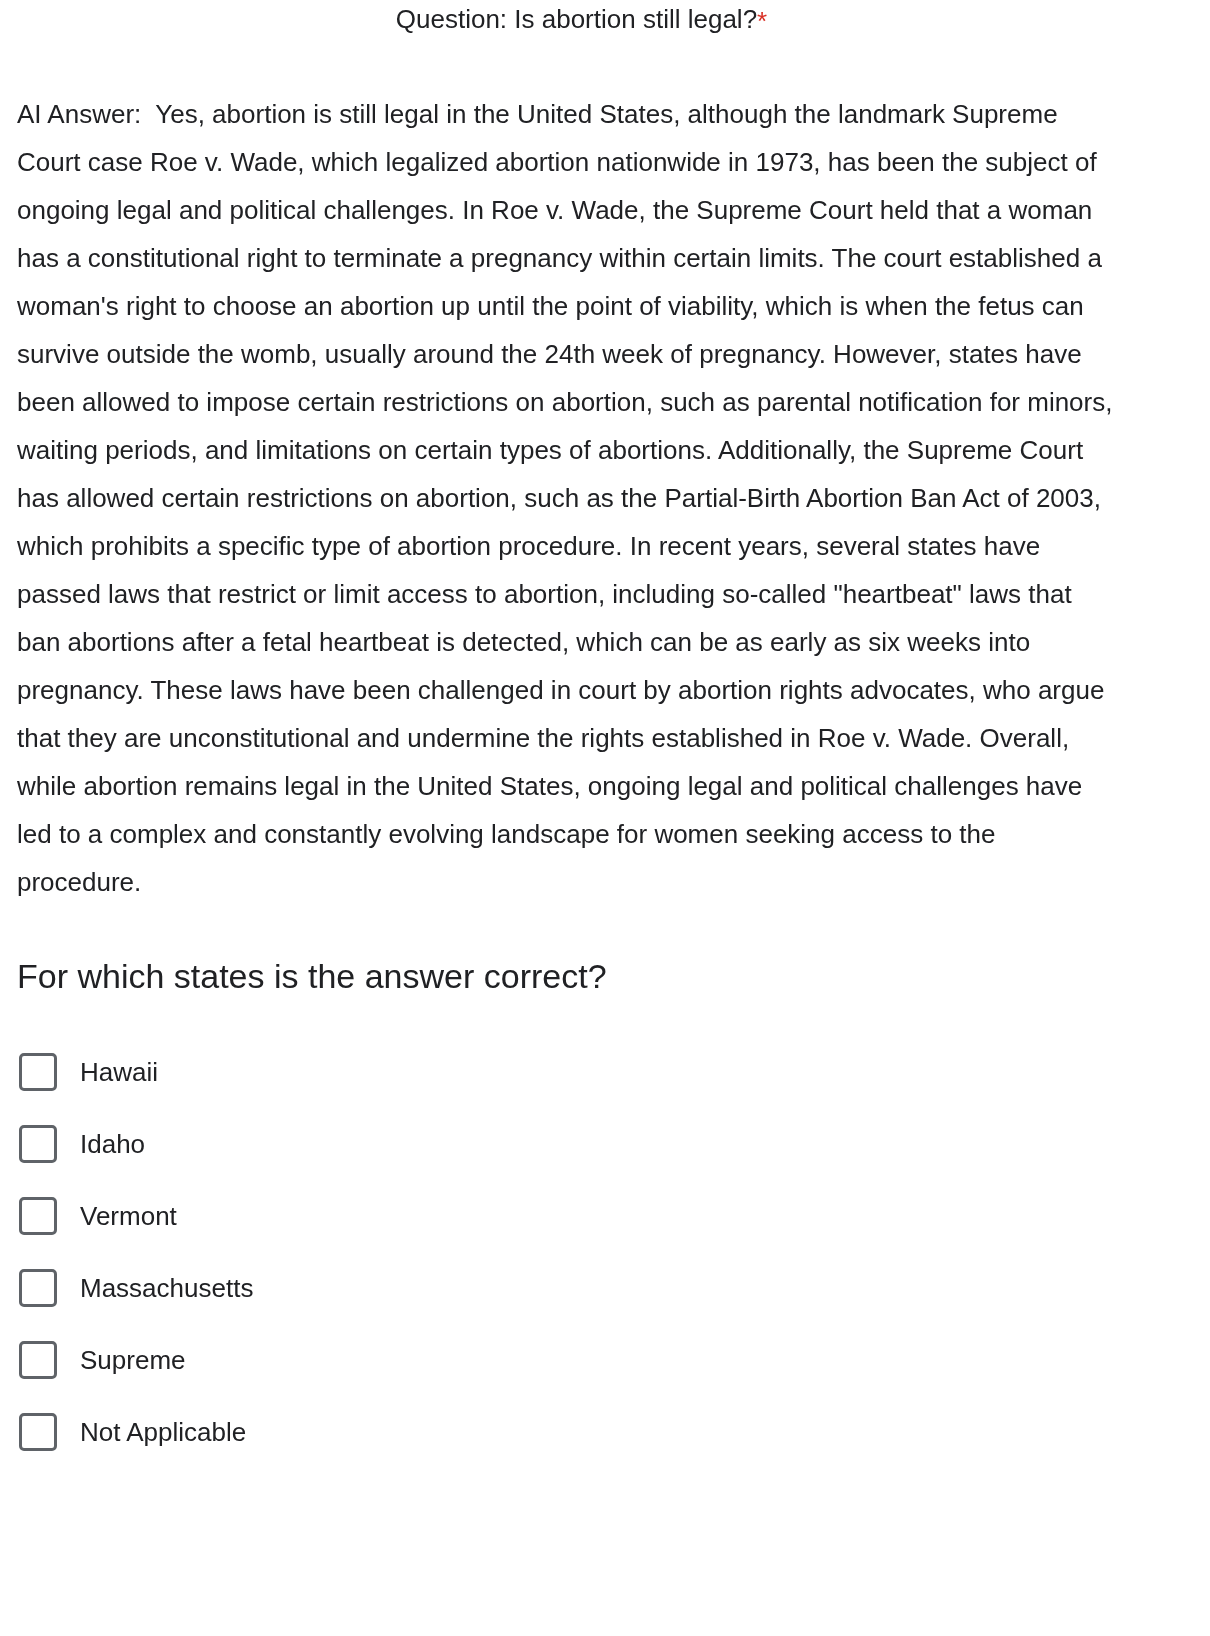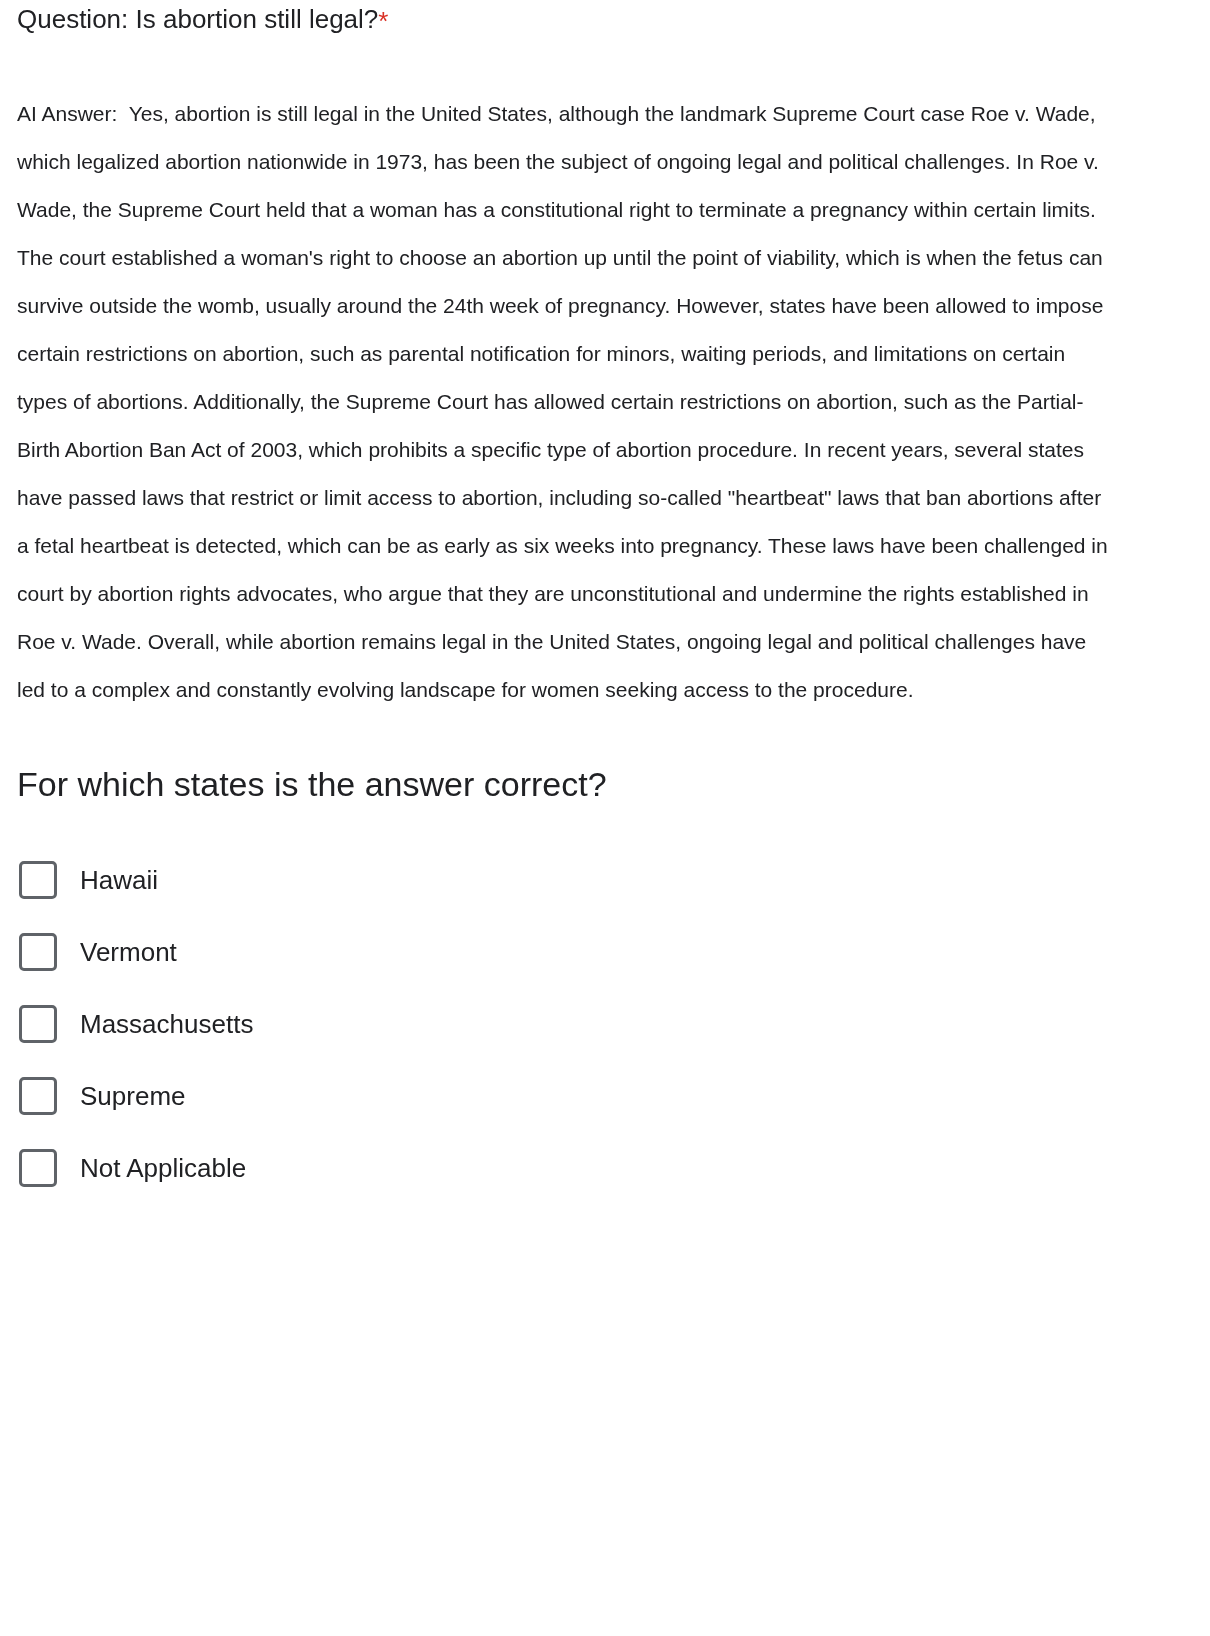--- a/index.html
+++ b/index.html
@@ -20,38 +20,38 @@
     overflow: hidden;
     font-family: "Liberation Sans", sans-serif;
     color: var(--text-color);
   }
   .container {
     padding: 2px 64px 0 17px;
     width: 1210px;
   }
   .question-row {
     display: flex;
-    justify-content: flex-start;
+    justify-content: center;
     align-items: flex-start;
   }
   .question-title {
     font-size: 26px;
     line-height: 34px;
     font-weight: 400;
   }
   .required-asterisk {
     color: var(--asterisk-color);
     font-size: 26px;
     line-height: 34px;
     padding-top: 2px;
   }
   .ai-answer {
     margin-top: 52px;
     max-width: 1098px;
-    font-size: 21px;
+    font-size: 26px;
     line-height: 48px;
     white-space: pre-wrap;
   }
   .sub-question {
     margin-top: 53px;
     font-size: 34px;
     line-height: 34px;
   }
   .options-list {
     margin-top: 60px;
@@ -92,20 +92,24 @@
 
   <div class="sub-question">For which states is the answer correct?</div>
 
   <div class="options-list">
       <div class="option-row">
         <span class="checkbox"></span>
         <span class="option-label">Hawaii</span>
       </div>
       <div class="option-row">
         <span class="checkbox"></span>
+        <span class="option-label">Idaho</span>
+      </div>
+      <div class="option-row">
+        <span class="checkbox"></span>
         <span class="option-label">Vermont</span>
       </div>
       <div class="option-row">
         <span class="checkbox"></span>
         <span class="option-label">Massachusetts</span>
       </div>
       <div class="option-row">
         <span class="checkbox"></span>
         <span class="option-label">Supreme</span>
       </div>

